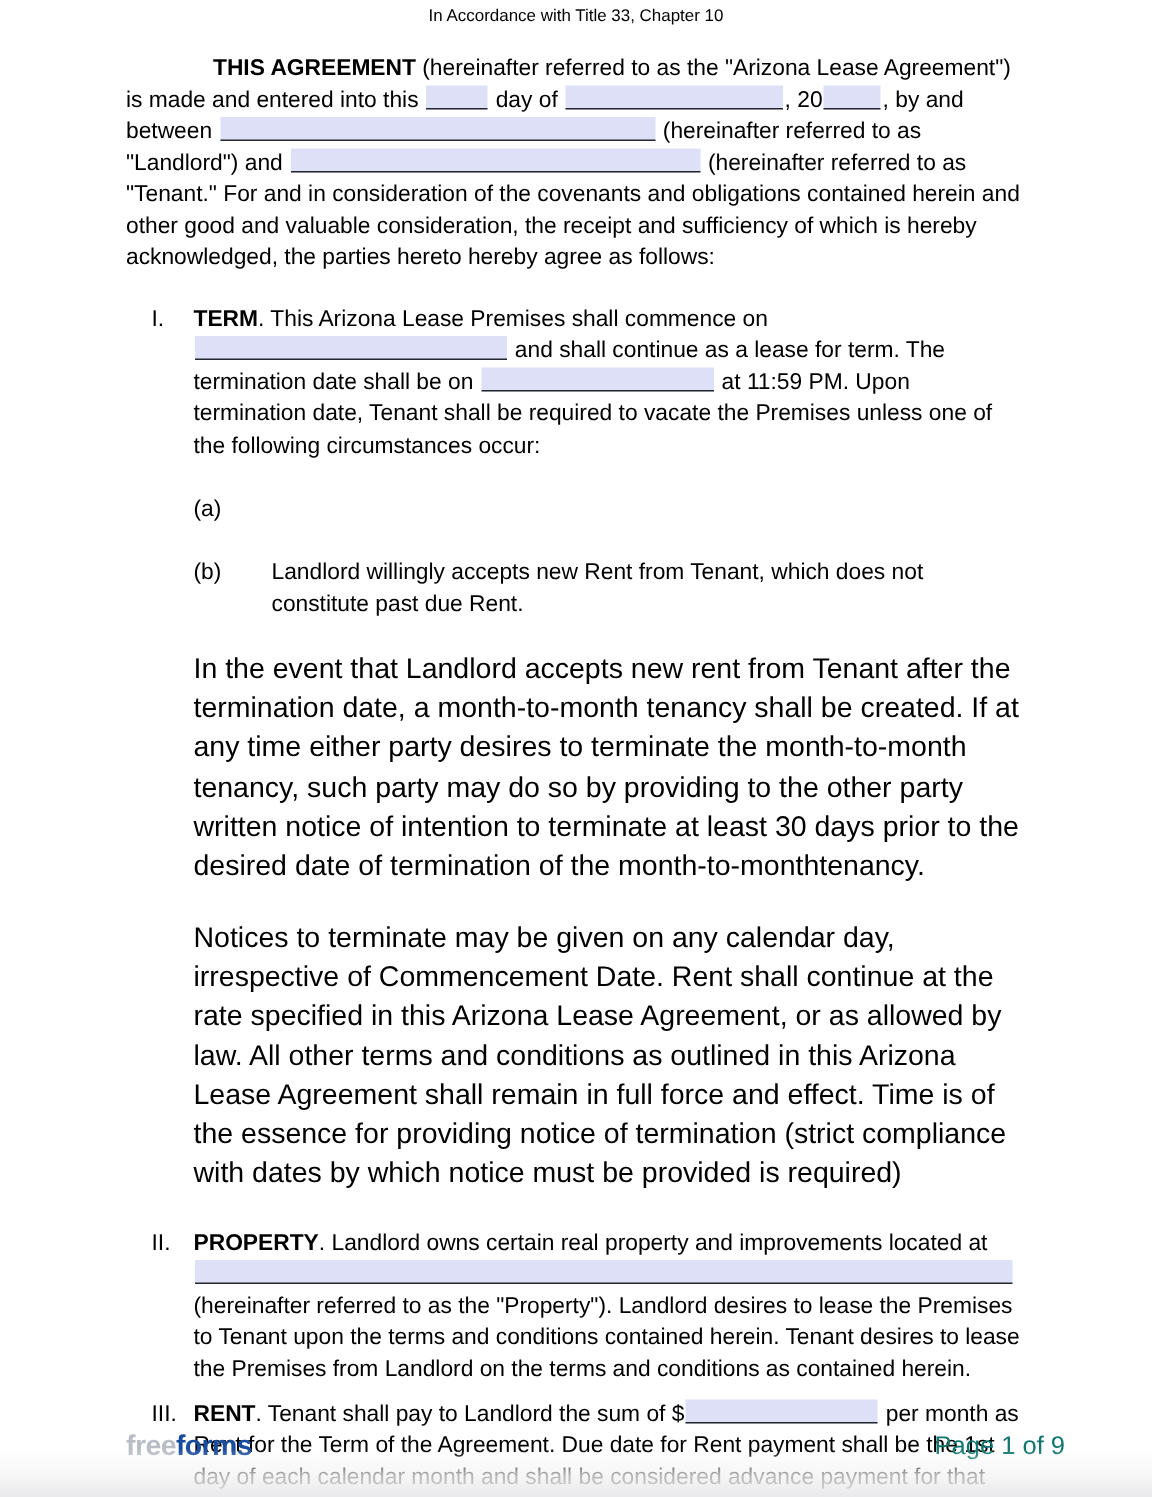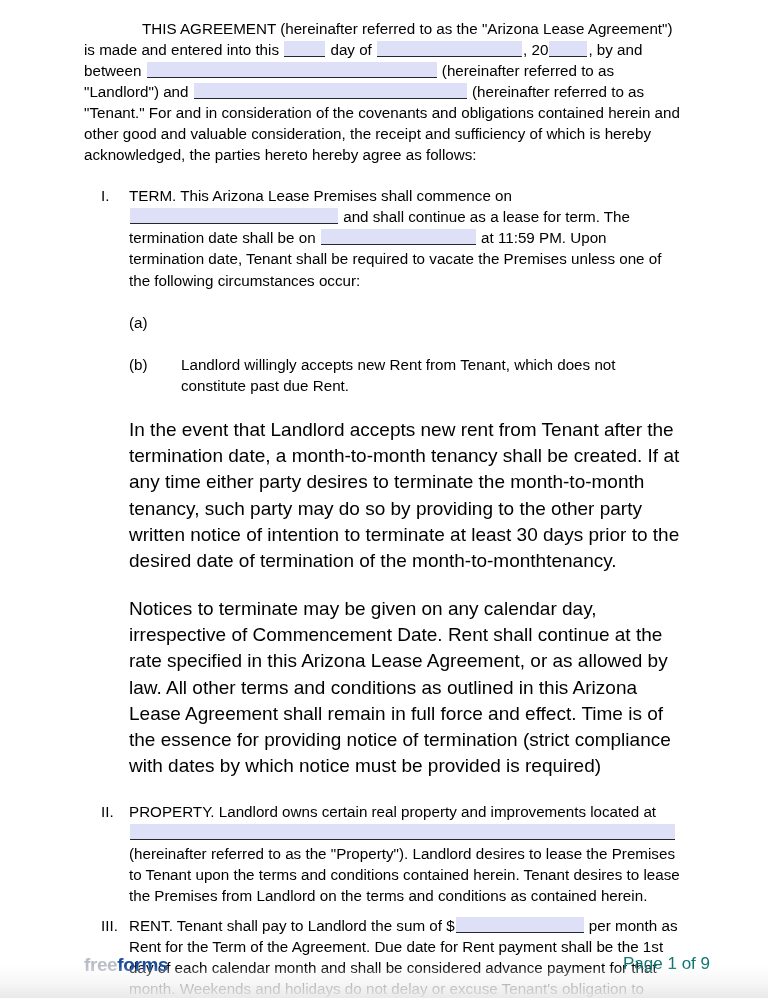--- a/index.html
+++ b/index.html
@@ -63,21 +63,21 @@
   
   .intro {
     margin: 0;
     padding-top: 18px;
     font-size: 15.2px;
     line-height: 1.385;
     text-align: left;
   }
   .indent-first { padding-left: 58px; }
 
-  b, .bold { font-weight: normal; }
+  b, .bold { font-weight: bold; }
 
   
   .blank {
     display: inline-block;
     background: #dde0f6;
     border-bottom: 1.4px solid #24282e;
     vertical-align: -2px;
     height: 16px;
     margin: 0 1px;
   }
@@ -164,20 +164,21 @@
     color: #0f766e;
   }
 </style>
 </head>
 <body>
 
 <div class="page">
 
   <div class="content">
 
+    <div class="doc-subtitle">In Accordance with Title 33, Chapter 10</div>
 
     <p class="intro">
       <span class="indent-first"></span><b>THIS AGREEMENT</b><span> (hereinafter referred to as the "Arizona Lease Agreement") is made and entered into this </span><span class="blank w-day"></span><span> day of </span><span class="blank w-month"></span><span>, 20</span><span class="blank w-year"></span><span>, by and between </span><span class="blank w-party-landlord"></span><span> (hereinafter referred to as "Landlord") and </span><span class="blank w-party-tenant"></span><span> (hereinafter referred to as "Tenant." For and in consideration of the covenants and obligations contained herein and other good and valuable consideration, the receipt and sufficiency of which is hereby acknowledged, the parties hereto hereby agree as follows:</span>
     </p>
 
     <div class="section sec-term">
       <div class="num">I.</div>
       <div class="body">
         <b>TERM</b><span>.  This Arizona Lease Premises shall commence on </span><span class="blank w-commence"></span><span> and shall continue as a lease for term. The termination date shall be on </span><span class="blank w-termdate"></span><span> at 11:59 PM. Upon termination date, Tenant shall be required to vacate the Premises unless one of the following circumstances occur:</span>
       </div>

